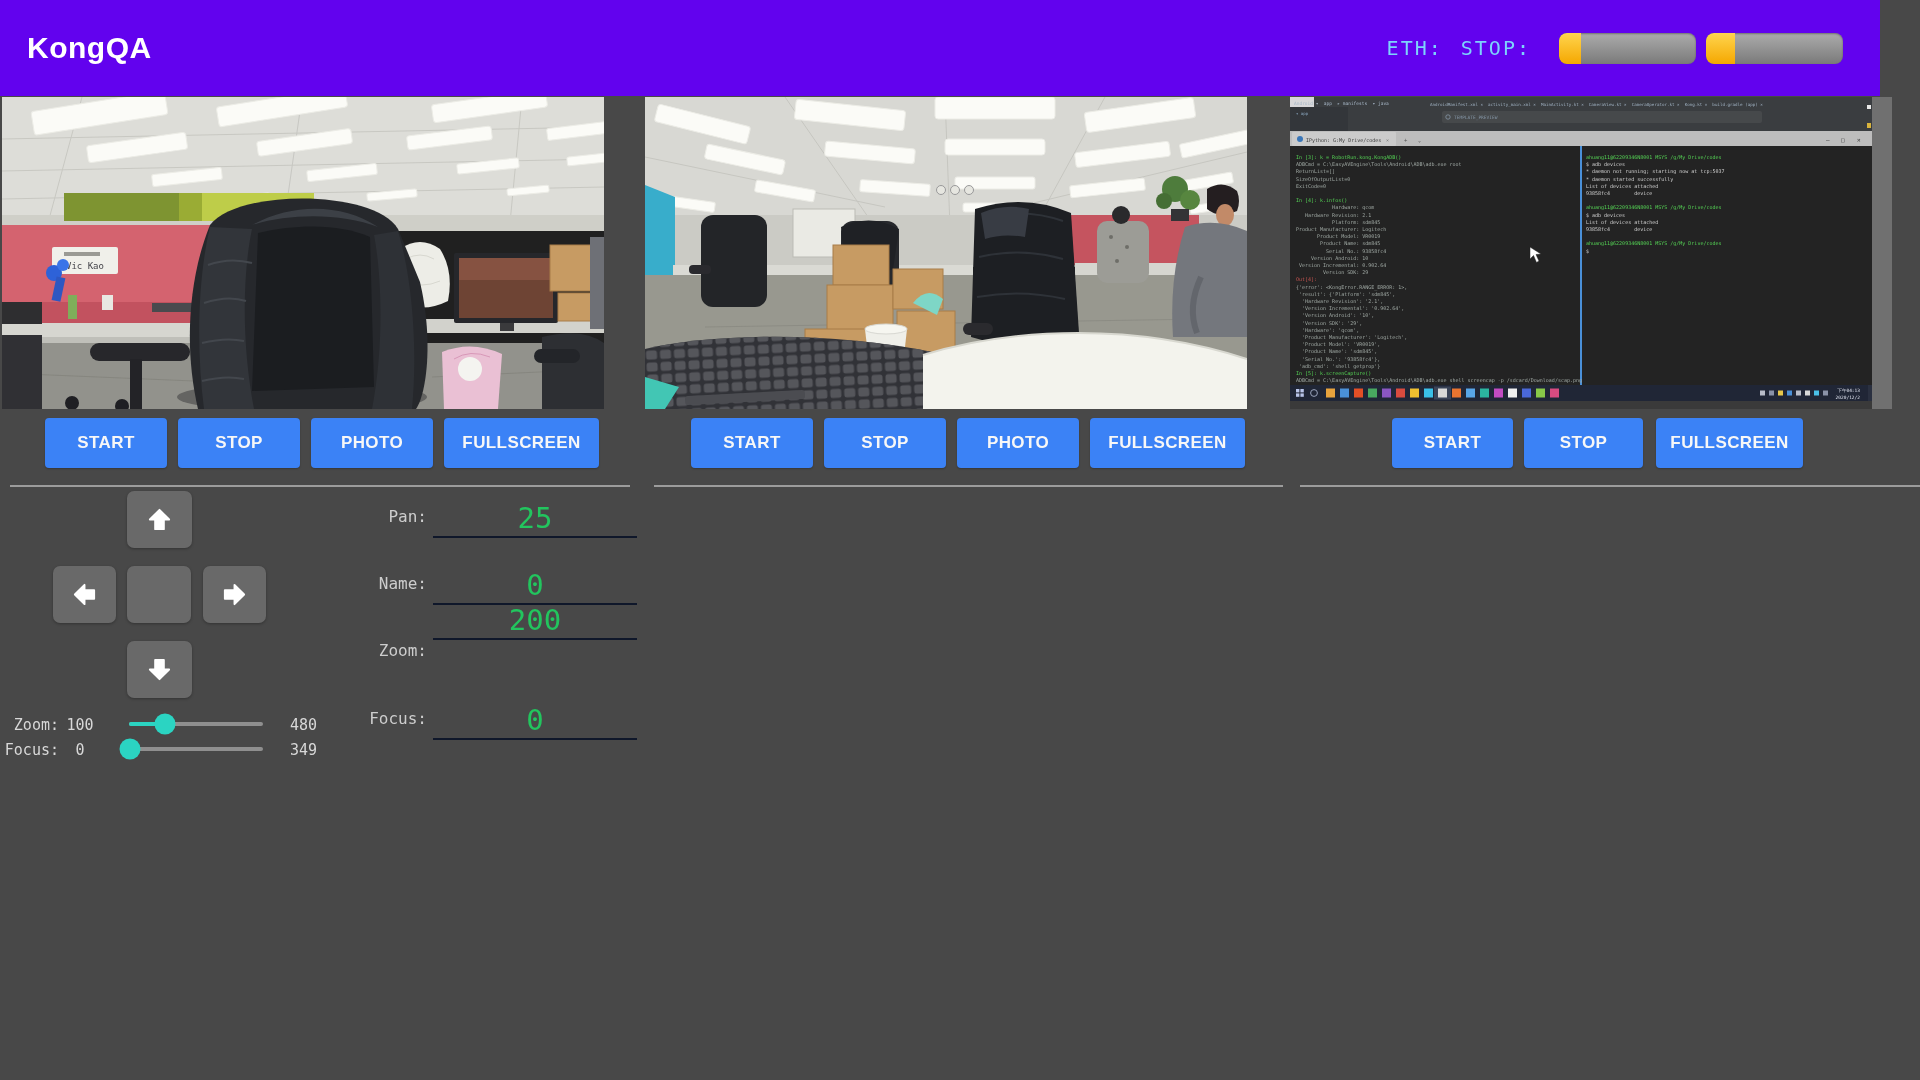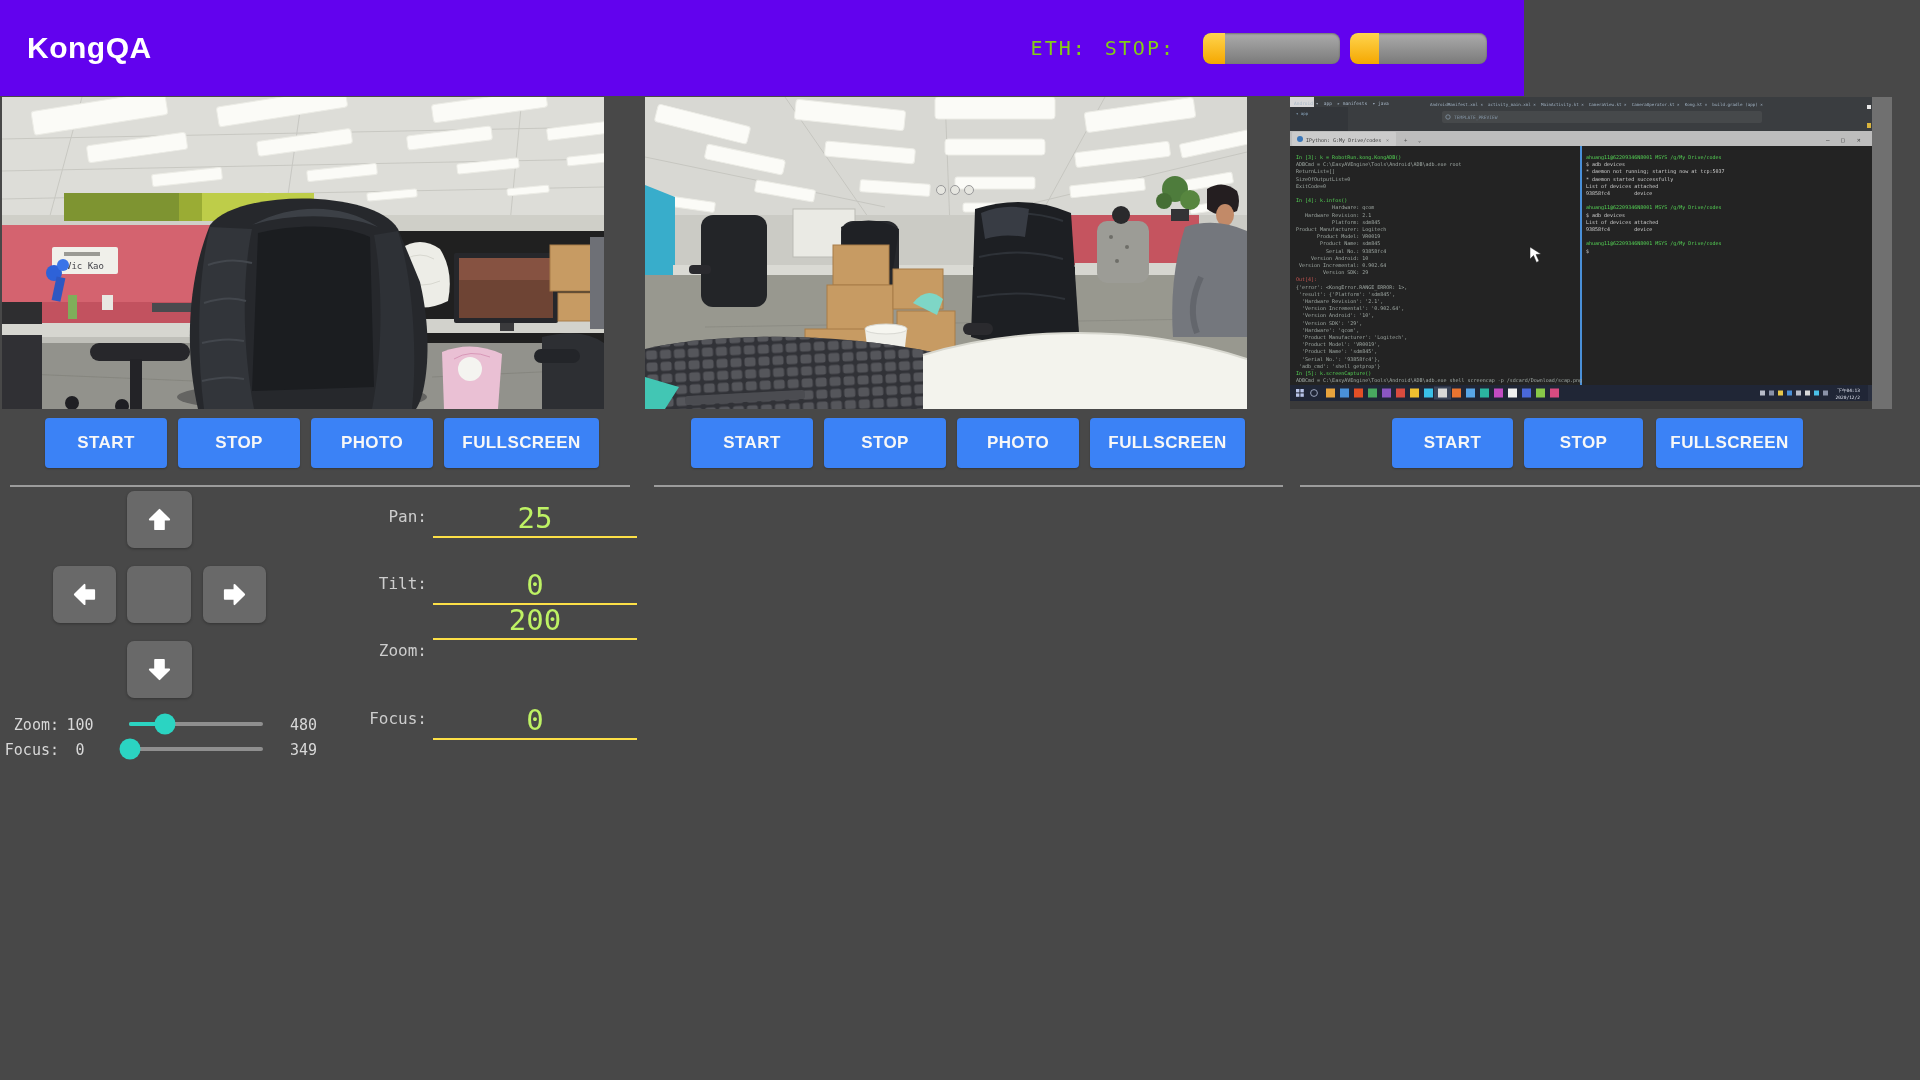--- a/index.html
+++ b/index.html
@@ -1,23 +1,23 @@
 <!DOCTYPE html>
 <html><head>
 <meta charset="utf-8">
 <style>
   html,body{margin:0;padding:0;background:#484848;}
   body{width:1920px;height:1080px;overflow:hidden;font-family:"Liberation Sans",sans-serif;}
   .stage{position:relative;width:1920px;height:1080px;background:#484848;}
 
   
-  .header{position:absolute;left:0;top:0;width:1524px;height:96px;background:#6202EE;}
+  .header{position:absolute;left:0;top:0;width:1880px;height:96px;background:#6202EE;}
   .app-title{position:absolute;left:27px;top:0;height:96px;line-height:96px;font-size:30px;font-weight:bold;color:#FFFFFF;letter-spacing:.5px;}
   .net{position:absolute;right:37px;top:0;height:96px;display:flex;align-items:center;}
-  .net-label{font-family:"DejaVu Sans Mono",monospace;font-size:20px;color:#84cc16;letter-spacing:2px;margin-right:18px;}
+  .net-label{font-family:"DejaVu Sans Mono",monospace;font-size:20px;color:#7dd3fc;letter-spacing:2px;margin-right:18px;}
   .bar{width:137px;height:31px;border-radius:8px;background:linear-gradient(#ACACAC,#7A7A7A);overflow:hidden;box-shadow:inset 0 1px 2px rgba(0,0,0,.35);margin-left:10px;}
   .bar .fill{height:100%;background:linear-gradient(#FFD54F,#F5A700);border-radius:8px 0 0 8px;}
 
   
   .panel{position:absolute;top:97px;width:602px;height:312px;background:#202020;overflow:hidden;}
   .panel svg{display:block;width:602px;height:312px;}
   .p1{left:2px;} .p2{left:645px;} .p3{left:1290px;}
 
   
   .btn{position:absolute;top:418px;height:50px;background:#3b82f6;border:none;border-radius:4px;
@@ -36,21 +36,21 @@
   .sl-name{position:absolute;left:0;width:59px;text-align:right;font-family:"DejaVu Sans Mono",monospace;font-size:15px;color:#D8D8D8;}
   .sl-min{position:absolute;left:55px;width:50px;text-align:center;font-family:"DejaVu Sans Mono",monospace;font-size:15px;color:#D8D8D8;}
   .sl-max{position:absolute;left:283px;width:34px;text-align:right;font-family:"DejaVu Sans Mono",monospace;font-size:15px;color:#D8D8D8;}
   .track{position:absolute;left:129px;width:134px;height:4px;background:#8F8F8F;border-radius:2px;}
   .track .tfill{position:absolute;left:0;top:0;height:100%;background:#2BD4C2;border-radius:2px;}
   .thumb{position:absolute;top:50%;width:21px;height:21px;border-radius:50%;background:#2BD4C2;transform:translate(-50%,-50%);cursor:pointer;}
 
   
   .f-label{position:absolute;left:260px;width:167px;text-align:right;font-family:"DejaVu Sans Mono",monospace;font-size:16px;color:#CDCDCD;}
   .f-input{position:absolute;left:433px;width:204px;height:36px;background:transparent;border:none;outline:none;
-           border-bottom:2px solid #fde047;color:#bef264;font-family:"DejaVu Sans Mono",monospace;font-size:29px;text-align:center;padding:0;}
+           border-bottom:2px solid #0f172a;color:#22c55e;font-family:"DejaVu Sans Mono",monospace;font-size:29px;text-align:center;padding:0;}
 
   
   .tl{font-family:"DejaVu Sans Mono",monospace;font-size:5px;white-space:pre;}
   .tt{font-family:"DejaVu Sans Mono",monospace;white-space:pre;}
 </style>
 </head>
 <body>
 
 <div class="stage">
 
@@ -466,20 +466,20 @@
   <span class="sl-name" style="top:741px">Focus:</span>
   <span class="sl-min" style="top:741px">0</span>
   <div class="track" style="top:747px">
     <div class="tfill" style="width: 1%;"></div>
     <div class="thumb" style="left: 1%;"></div>
   </div>
   <span class="sl-max" style="top:741px">349</span>
 
   <label class="f-label" style="top:507px">Pan:</label>
   <input class="f-input" style="top: 500px;" value="25">
-  <label class="f-label" style="top:574px">Tilt:</label>
+  <label class="f-label" style="top:574px">Name:</label>
   <input class="f-input" style="top: 567px;" value="0">
   <label class="f-label" style="top:641px">Zoom:</label>
   <input class="f-input" style="top: 602px;" value="200">
   <label class="f-label" style="top:709px">Focus:</label>
   <input class="f-input" style="top: 702px;" value="0">
 
 </div>
 
 </body></html>

